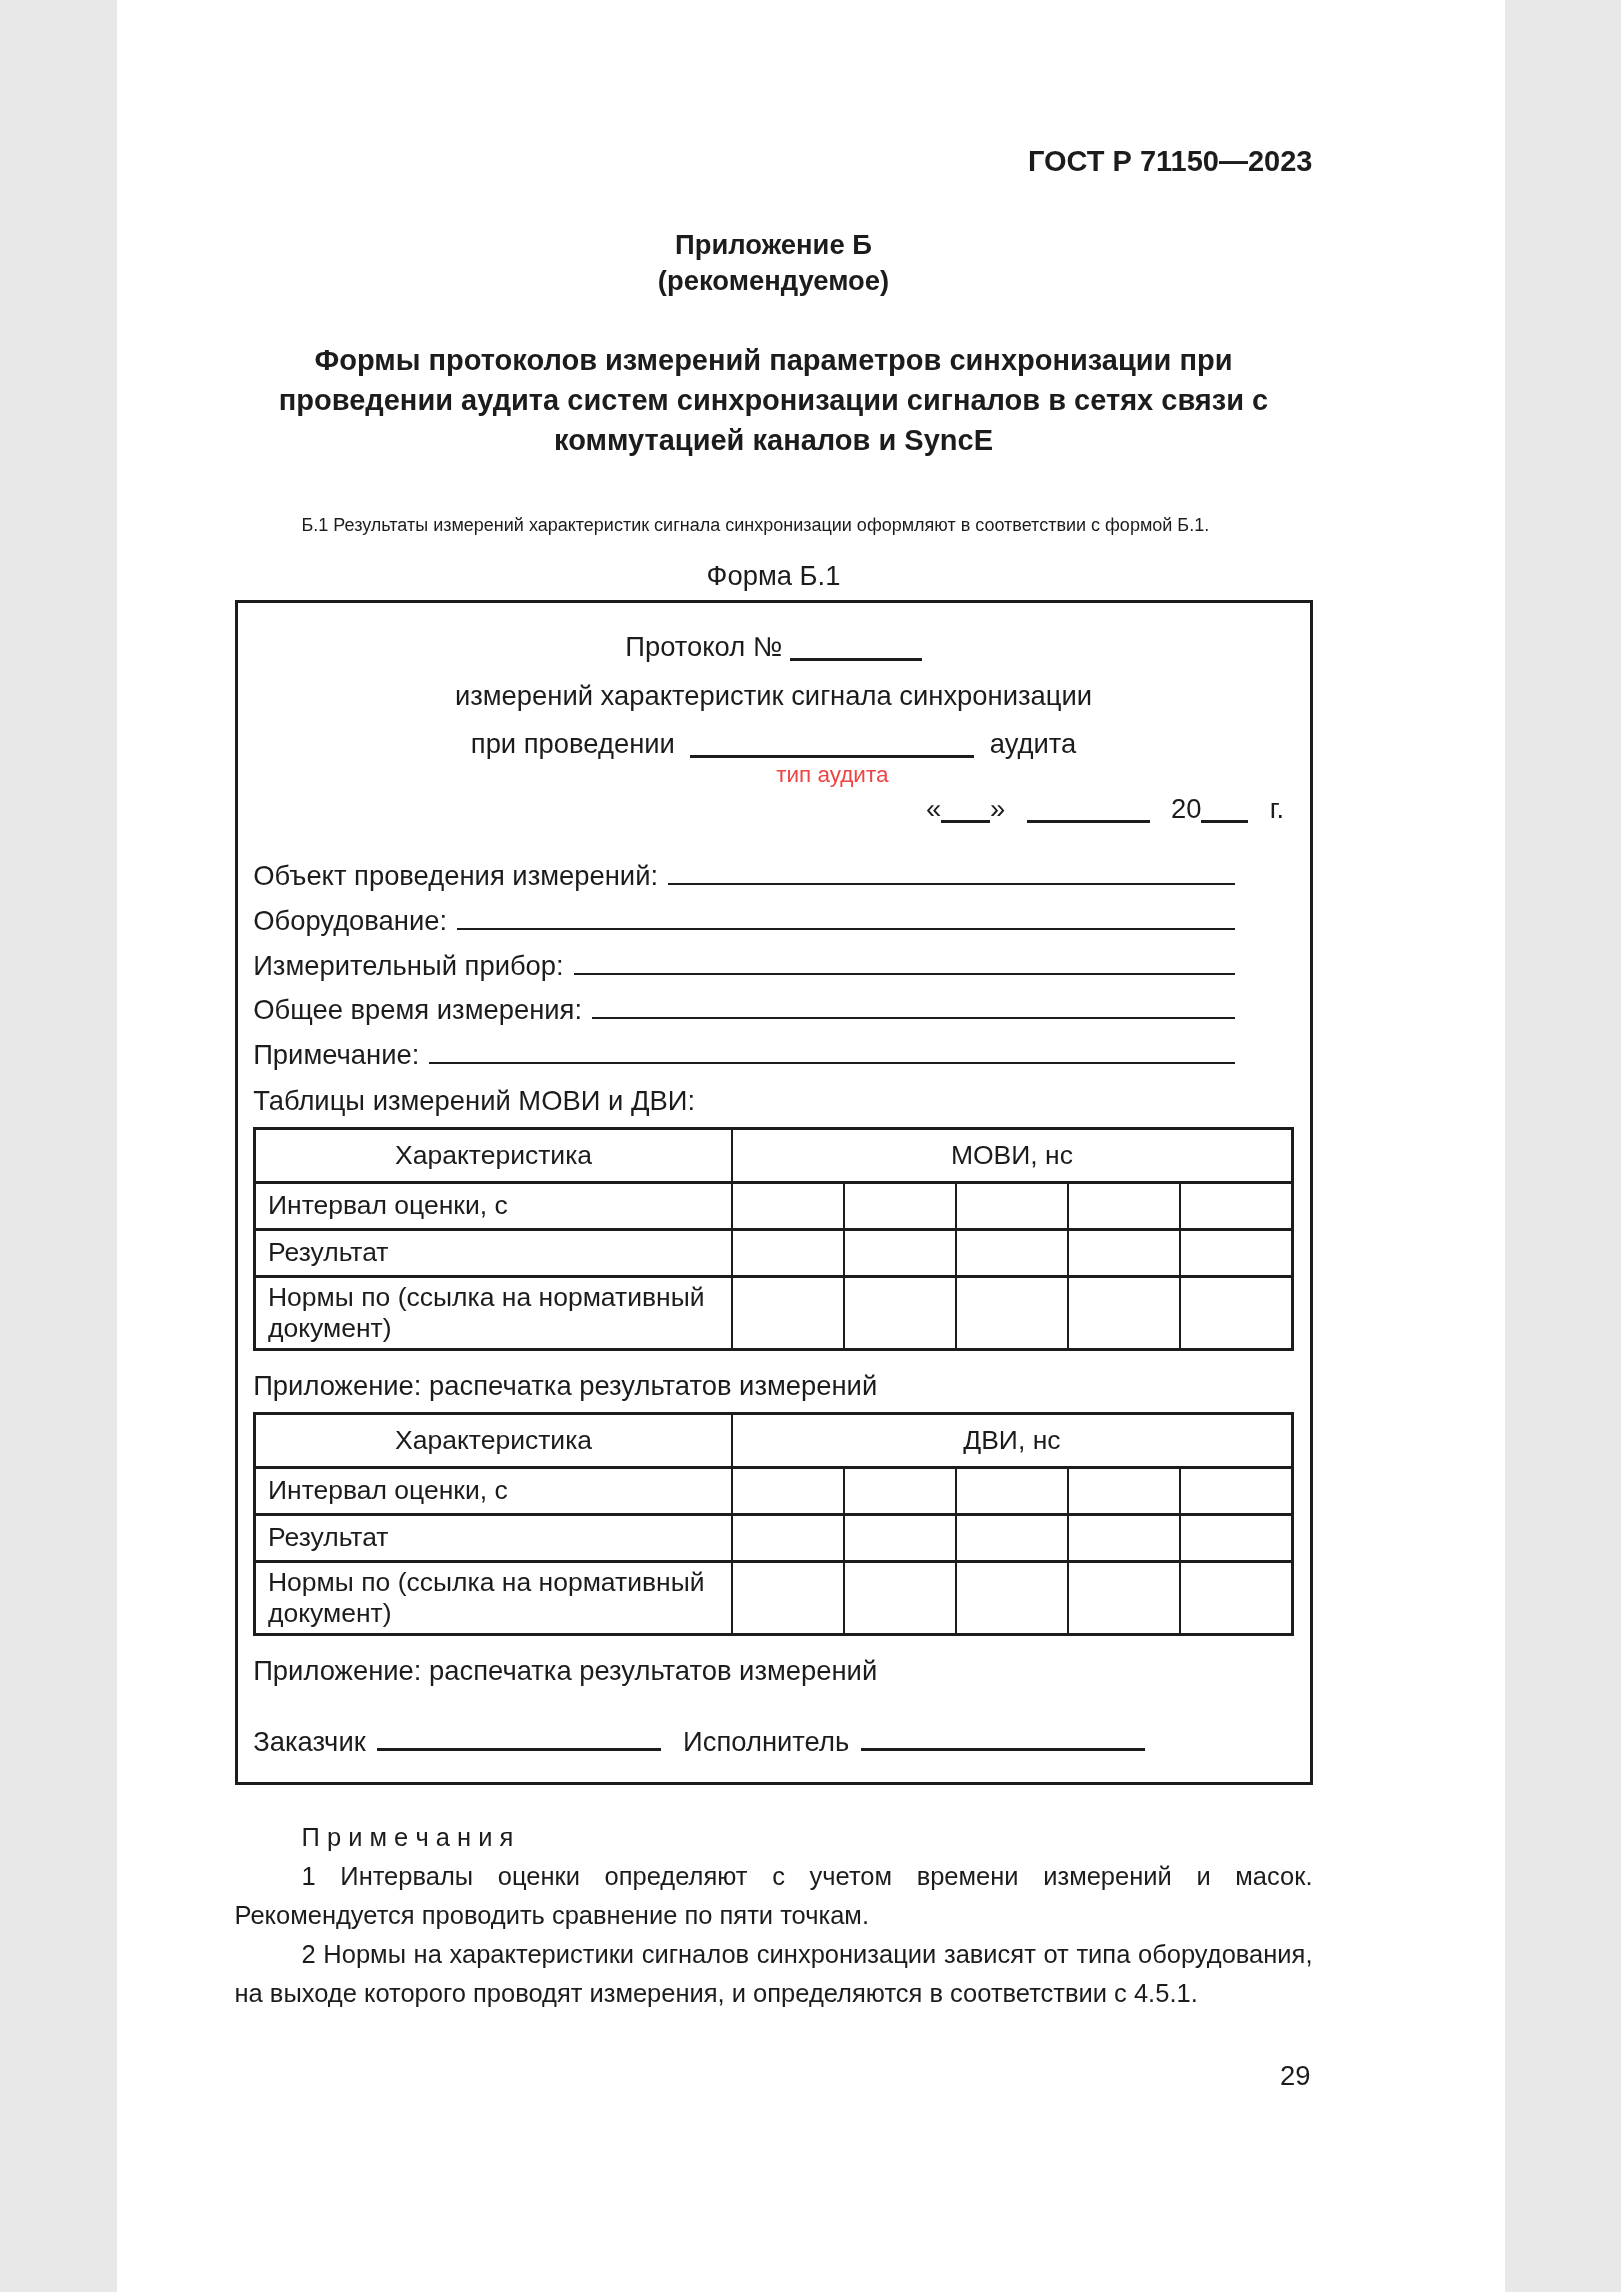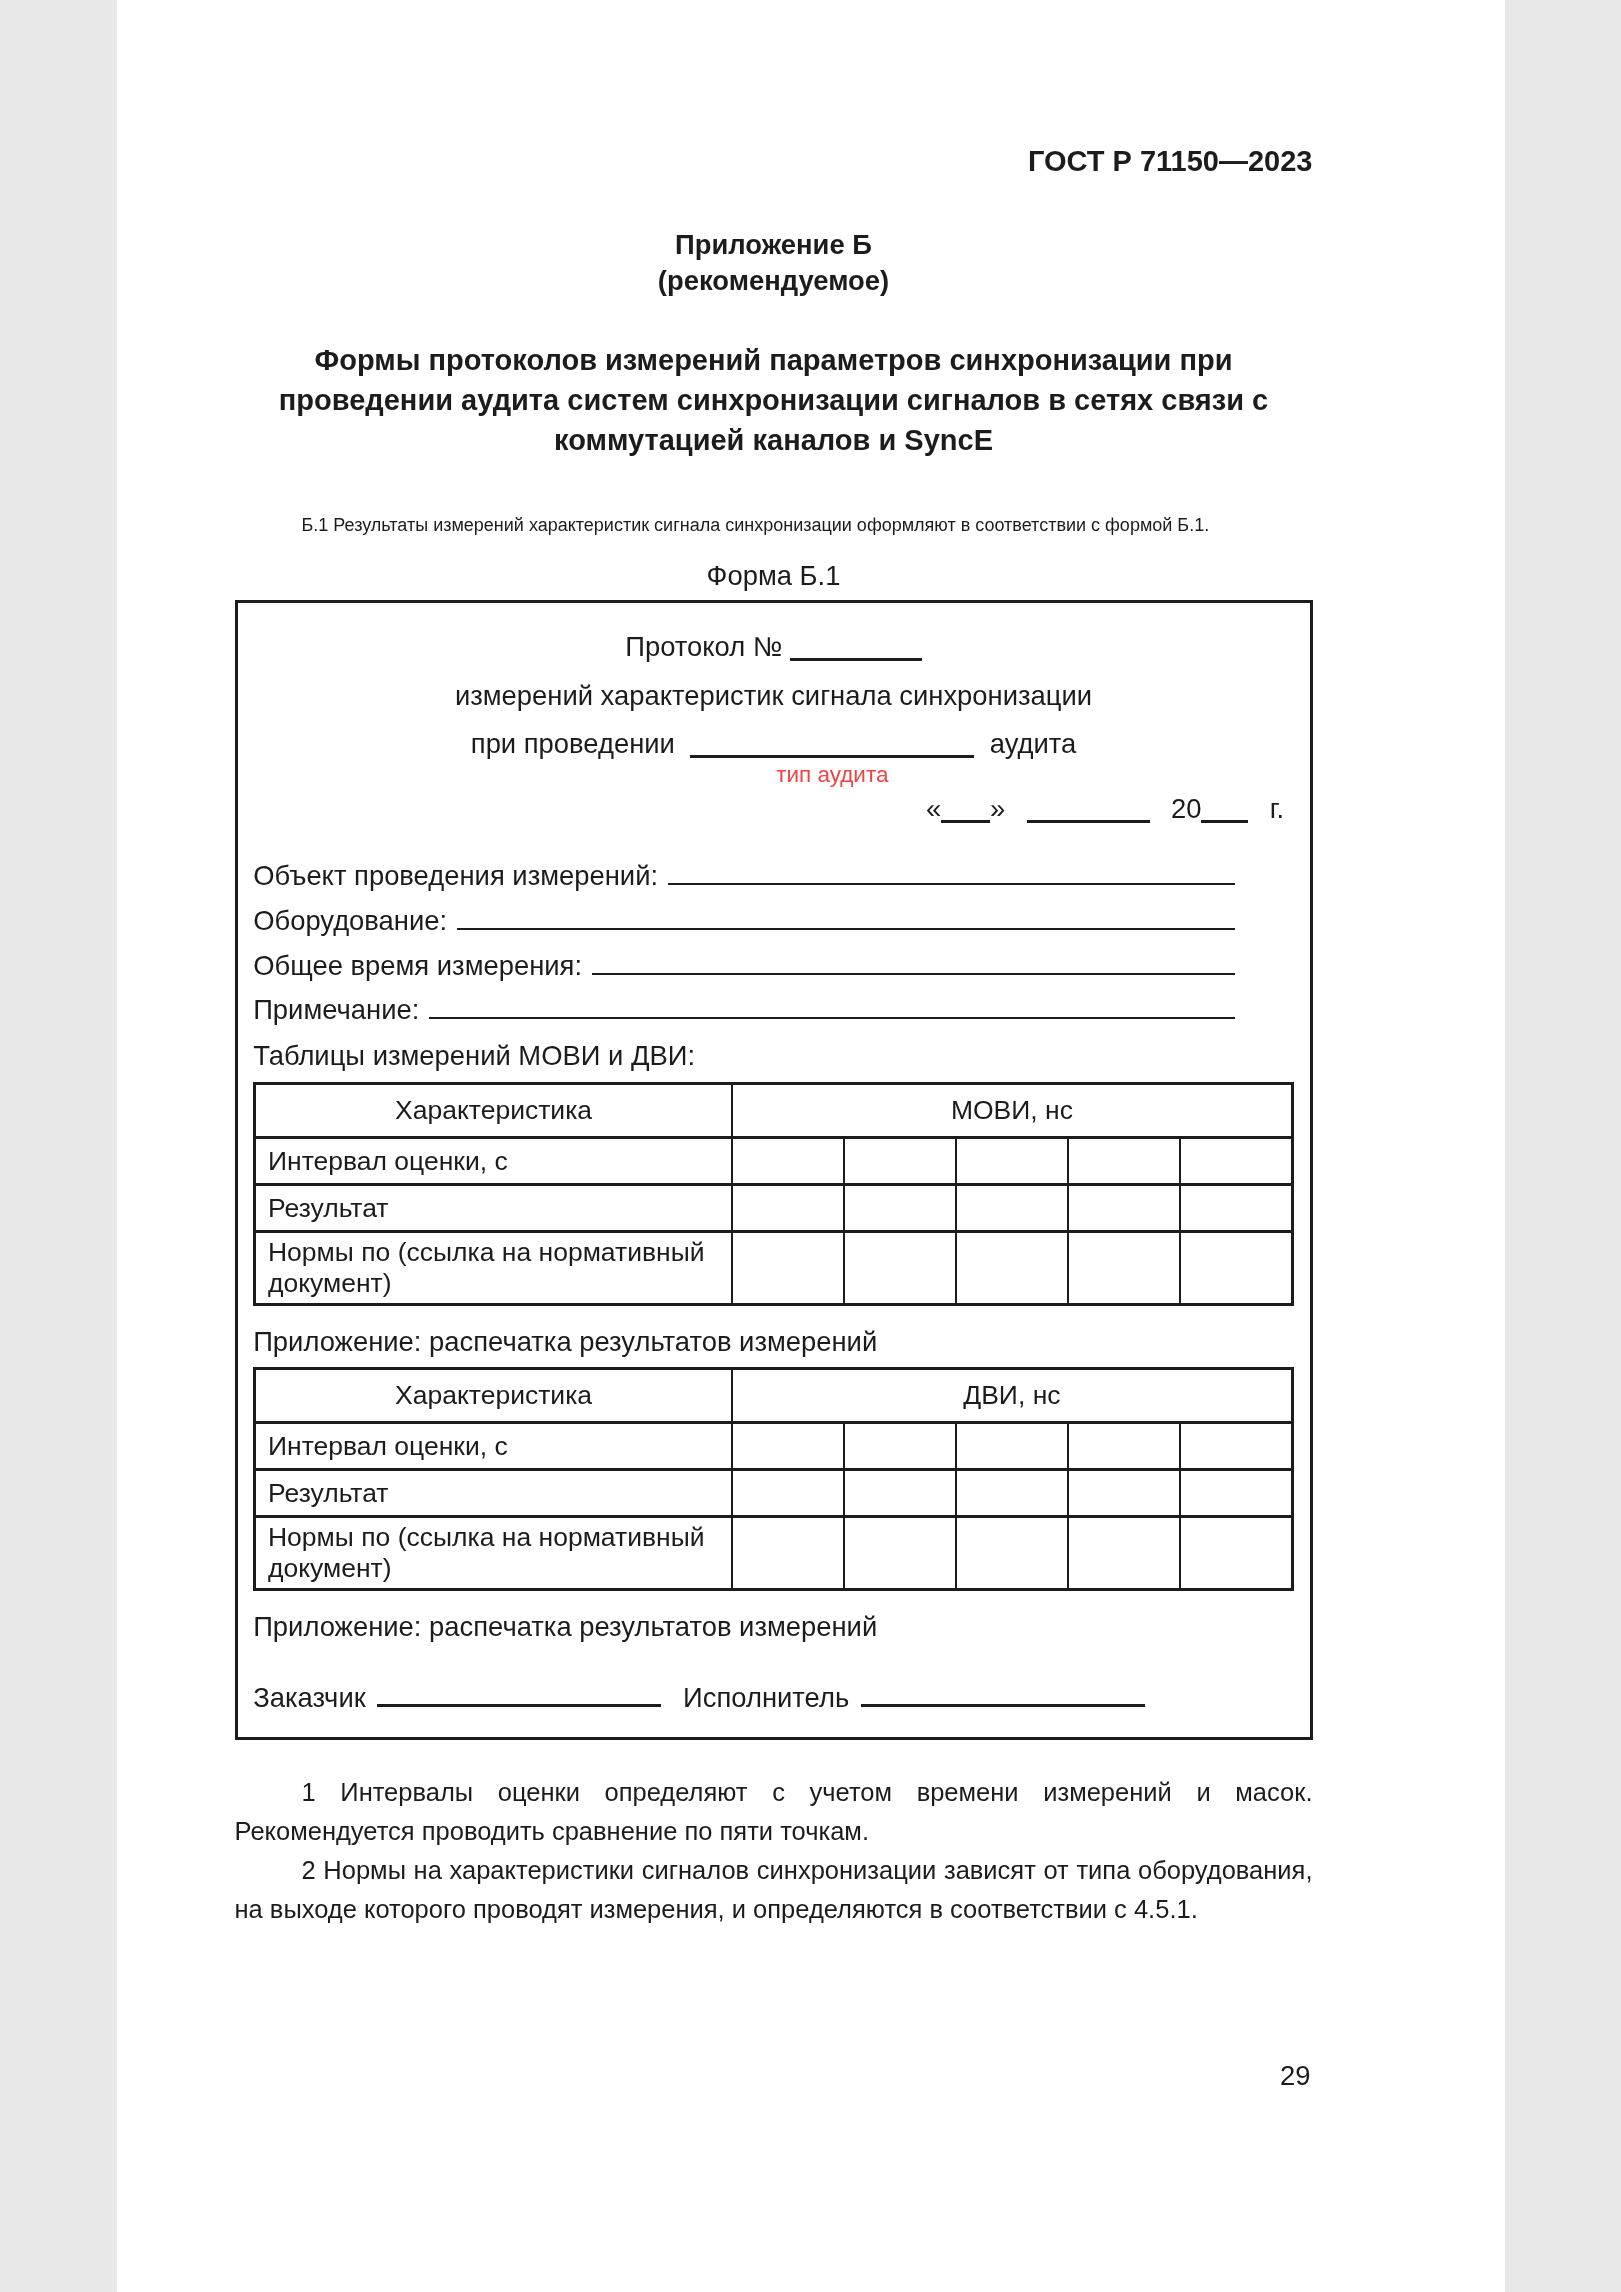--- a/index.html
+++ b/index.html
@@ -109,20 +109,24 @@
       <div class="fields">
         <div class="field-row">
           <span class="flabel">Объект проведения измерений:</span>
           <span class="fill"></span>
         </div>
         <div class="field-row">
           <span class="flabel">Оборудование:</span>
           <span class="fill"></span>
         </div>
         <div class="field-row">
+          <span class="flabel">Измерительный прибор:</span>
+          <span class="fill"></span>
+        </div>
+        <div class="field-row">
           <span class="flabel">Общее время измерения:</span>
           <span class="fill"></span>
         </div>
         <div class="field-row">
           <span class="flabel">Примечание:</span>
           <span class="fill"></span>
         </div>
       </div>
 
       <div class="tables-intro">Таблицы измерений МОВИ и ДВИ:</div>
@@ -200,20 +204,21 @@
       <div class="sign-row">
         <span class="slabel">Заказчик</span>
         <span class="blank w290"></span>
         <span class="slabel ex">Исполнитель</span>
         <span class="blank w290"></span>
       </div>
 
     </div>
 
     <div class="notes">
+      <div class="notes-title">П р и м е ч а н и я</div>
       <p class="note">1 Интервалы оценки определяют с учетом времени измерений и масок. Рекомендуется проводить сравнение по пяти точкам.</p>
       <p class="note">2 Нормы на характеристики сигналов синхронизации зависят от типа оборудования, на выходе которого проводят измерения, и определяются в соответствии с 4.5.1.</p>
     </div>
 
   </div>
 
   <div class="page-number">29</div>
 </div>
 
 

